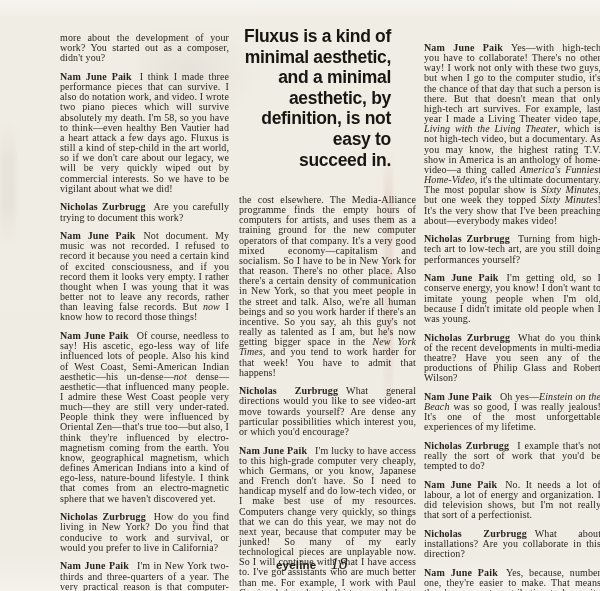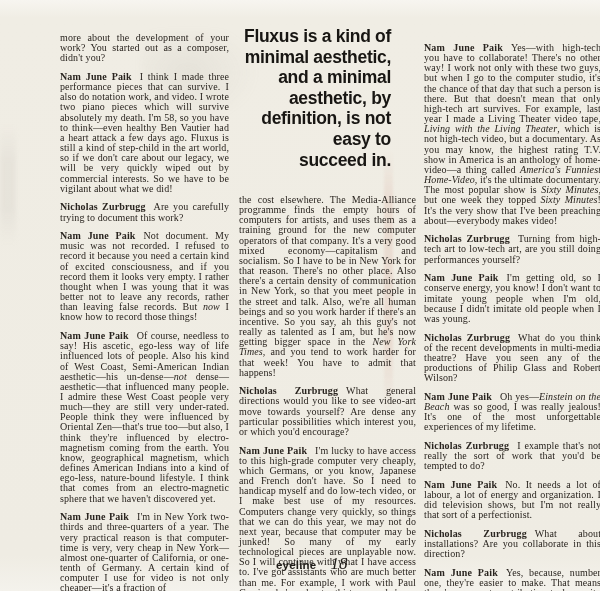--- a/index.html
+++ b/index.html
@@ -103,20 +103,21 @@
 definition, is not
 easy to
 succeed in.</div>
 
   <div class="col col-left">
       <p class="para"><span>more about the development of your work? You started out as a composer, didn't you?</span></p>
       <p class="para"><span class="speaker">Nam June Paik</span><span>I think I made three performance pieces that can survive. I also do notation work, and video. I wrote two piano pieces which will survive absolutely my death. I'm 58, so you have to think—even healthy Ben Vautier had a heart attack a few days ago. Fluxus is still a kind of step-child in the art world, so if we don't care about our legacy, we will be very quickly wiped out by commercial interests. So we have to be vigilant about what we did!</span></p>
       <p class="para"><span class="speaker">Nicholas Zurbrugg</span><span>Are you carefully trying to document this work?</span></p>
       <p class="para"><span class="speaker">Nam June Paik</span><span>Not document. My music was not recorded. I refused to record it because you need a certain kind of excited consciousness, and if you record them it looks very empty. I rather thought when I was young that it was better not to leave any records, rather than leaving false records. But </span><em>now</em><span> I know how to record those things!</span></p>
       <p class="para"><span class="speaker">Nam June Paik</span><span>Of course, needless to say! His ascetic, ego-less way of life influenced lots of people. Also his kind of West Coast, Semi-American Indian aesthetic—his un-dense—</span><em>not</em><span> dense—aesthetic—that influenced many people. I admire these West Coast people very much—they are still very under-rated. People think they were influenced by Oriental Zen—that's true too—but also, I think they're influenced by electro-magnetism coming from the earth. You know, geographical magnetism, which defines American Indians into a kind of ego-less, nature-bound lifestyle. I think that comes from an electro-magnetic sphere that we haven't discovered yet.</span></p>
+      <p class="para"><span class="speaker">Nicholas Zurbrugg</span><span>How do you find living in New York? Do you find that conducive to work and survival, or would you prefer to live in California?</span></p>
       <p class="para"><span class="speaker">Nam June Paik</span><span>I'm in New York two-thirds and three-quarters of a year. The very practical reason is that computer-time is very, very cheap in New York—almost one-quarter of California, or one-tenth of Germany. A certain kind of computer I use for video is not only cheaper—it's a fraction of</span></p>
     </div>
 
   <div class="col col-mid">
       <p class="para"><span>the cost elsewhere. The Media-Alliance programme finds the empty hours of computers for artists, and uses them as a training ground for the new computer operators of that company. It's a very good mixed economy—capitalism and socialism. So I have to be in New York for that reason. There's no other place. Also there's a certain density of communication in New York, so that you meet people in the street and talk. Also, we're all human beings and so you work harder if there's an incentive. So you say, ah this guy's not really as talented as I am, but he's now getting bigger space in the </span><em>New York Times</em><span>, and you tend to work harder for that week! You have to admit that happens!</span></p>
       <p class="para"><span class="speaker">Nicholas Zurbrugg</span><span>What general directions would you like to see video-art move towards yourself? Are dense any particular possibilities which interest you, or which you'd encourage?</span></p>
       <p class="para"><span class="speaker">Nam June Paik</span><span>I'm lucky to have access to this high-grade computer very cheaply, which Germans, or you know, Japanese and French don't have. So I need to handicap myself and do low-tech video, or I make best use of my resources. Computers change very quickly, so things that we can do this year, we may not do next year, because that computer may be junked! So many of my early technological pieces are unplayable now. So I will continue with what I have access to. I've got assistants who are much better than me. For example, I work with Paul Garrin—he's about thirty-one—he's a genius! His computer programming operation is about twenty times better than mine! He may quickly get rich and never have time for me, so I want to make good use of this opportunity! I also have another assistant my own age, in Japan.</span></p>
     </div>
 
   <div class="col col-right">

